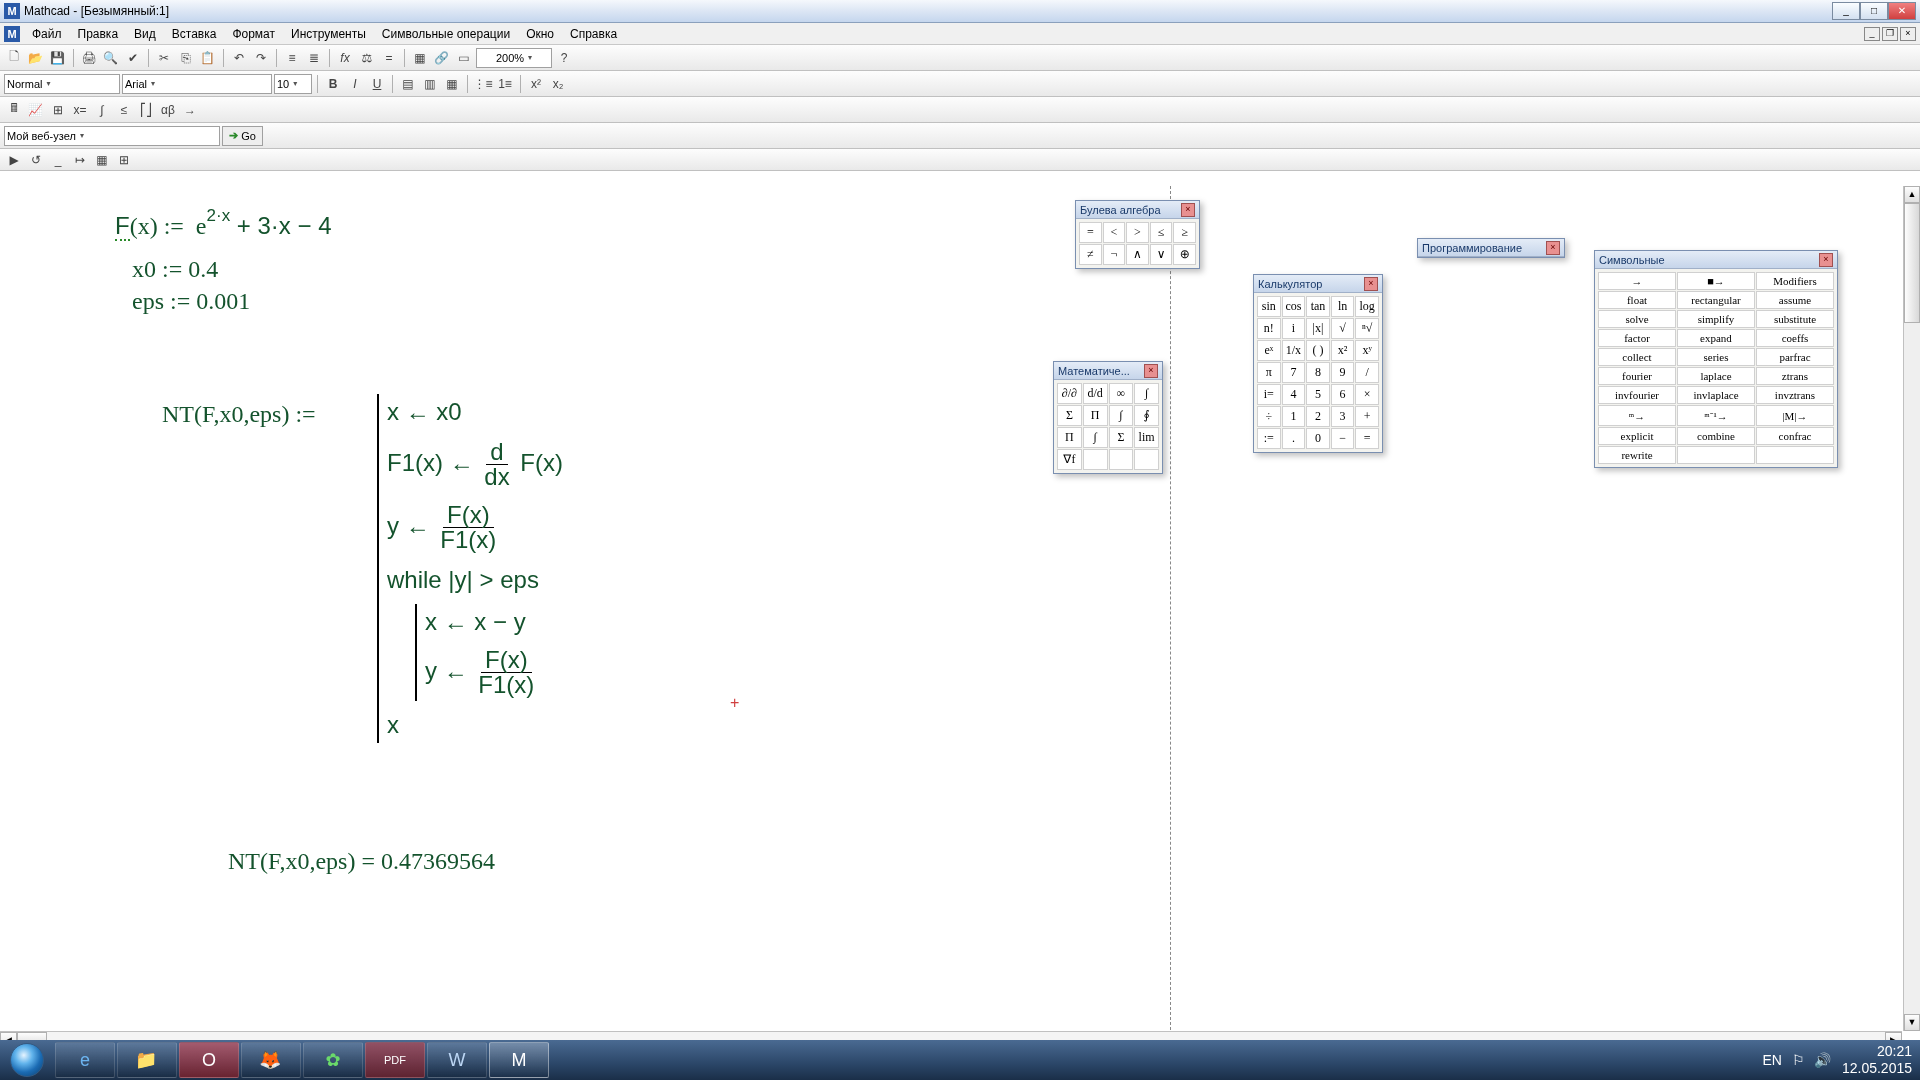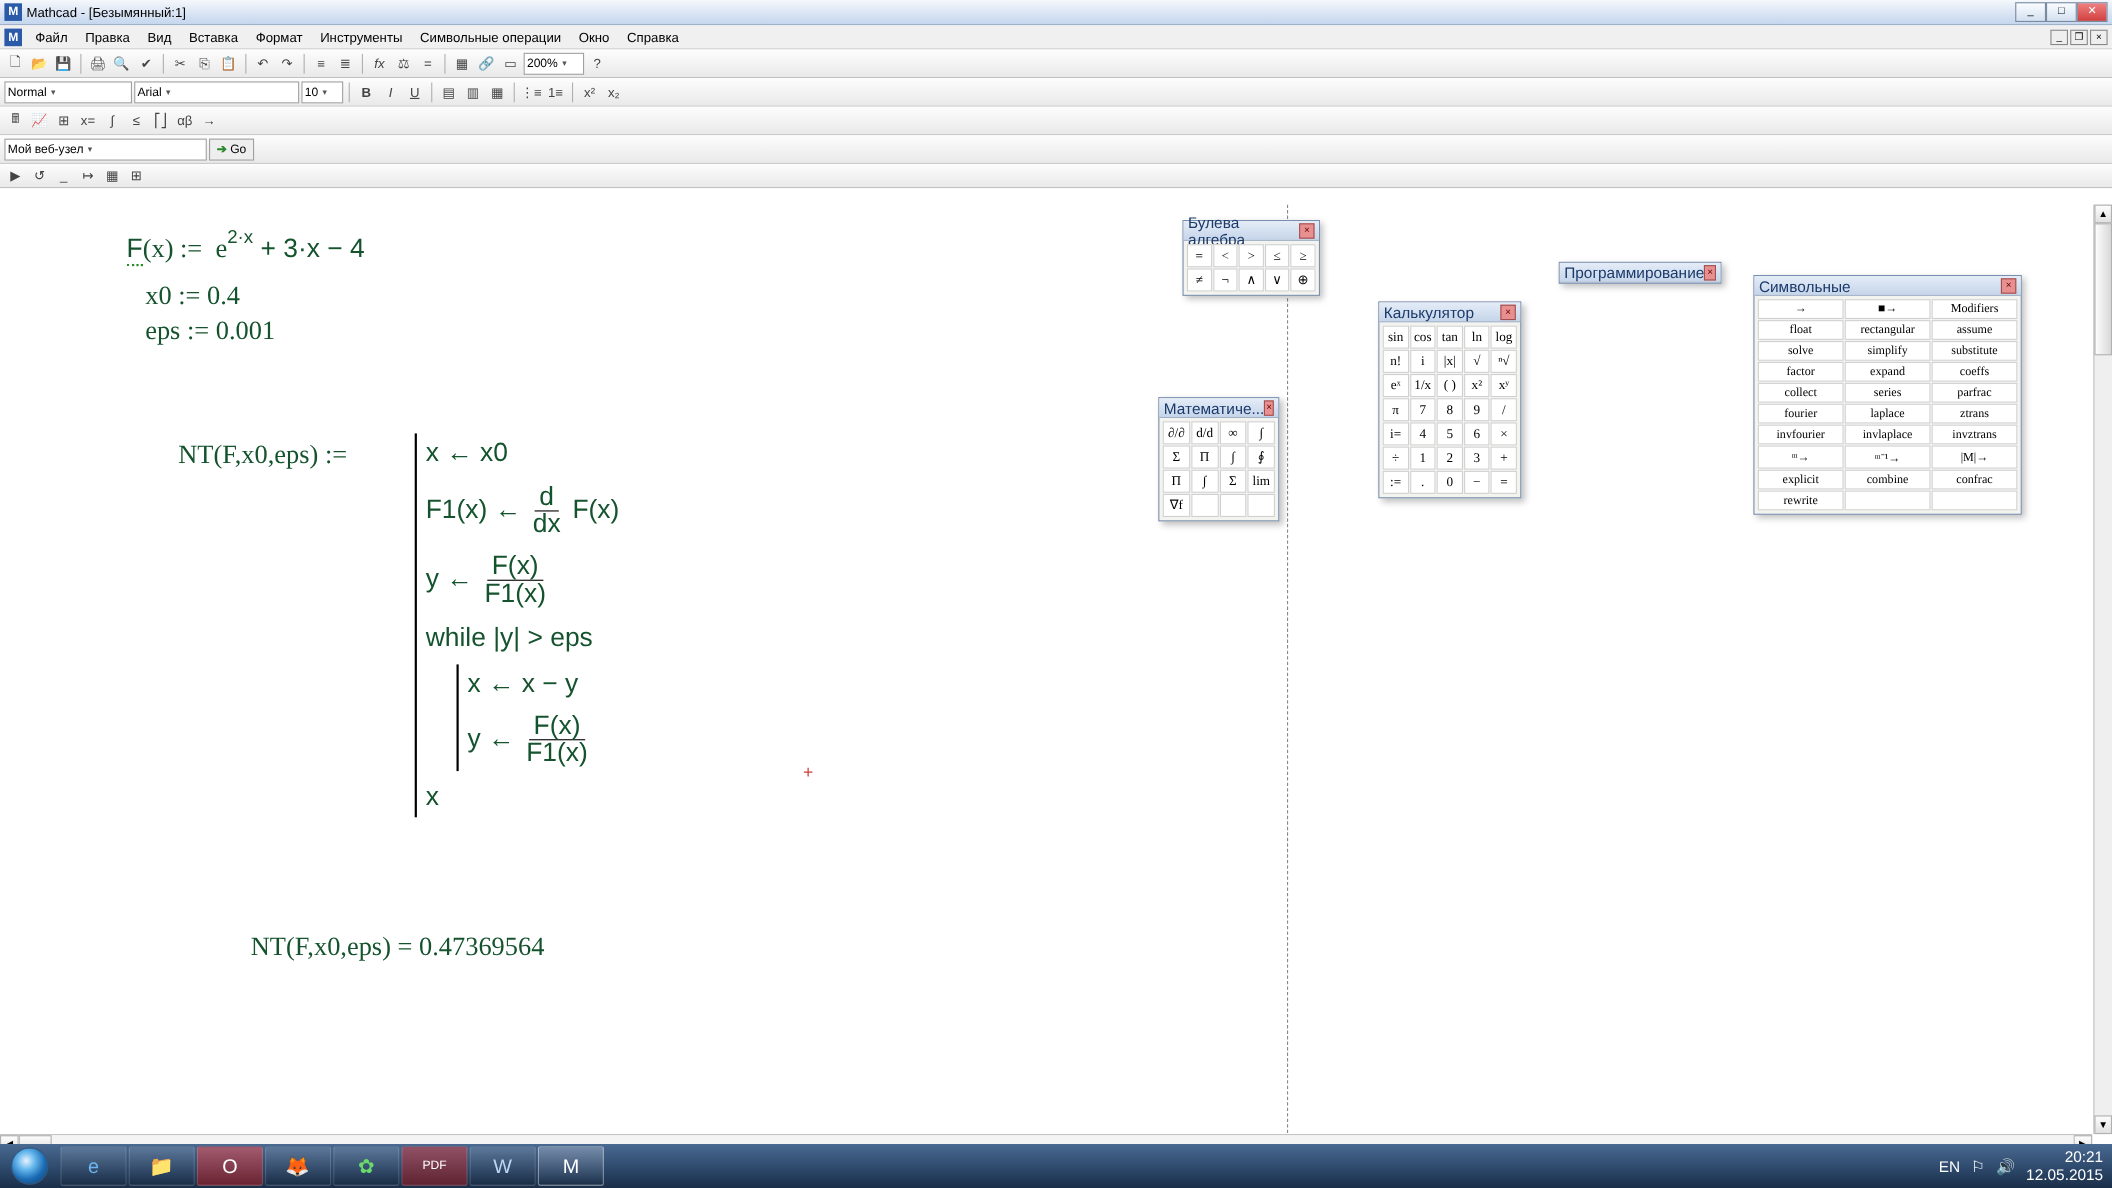--- a/index.html
+++ b/index.html
@@ -21,40 +21,40 @@
 
 
 .toolbar { height: 26px; background: linear-gradient(#fdfdfd,#e9e9e9); border-bottom: 1px solid #c0c0c0; display: flex; align-items: center; padding: 0 4px; gap: 2px; }
 .tbtn { width: 20px; height: 20px; border: 1px solid transparent; display: flex; align-items: center; justify-content: center; cursor: pointer; font-size: 12px; color: #444; }
 .tsep { width: 1px; height: 18px; background: #b0b0b0; margin: 0 3px; }
 .tselect { height: 20px; border: 1px solid #a0a0a0; background: #fff; padding: 0 2px; font-size: 11px; display: flex; align-items: center; }
 .tselect .arrow { margin-left: 4px; font-size: 8px; color: #555; }
 .tselect.style { width: 116px; }
 .tselect.font { width: 150px; }
 .tselect.size { width: 38px; }
-.tselect.zoom { width: 55px; }
-.tselect.web { width: 184px; }
+.tselect.zoom { width: 76px; justify-content: center; }
+.tselect.web { width: 216px; }
 .gobtn { height: 20px; border: 1px solid #a0a0a0; background: #eee; padding: 0 6px; display: flex; align-items: center; gap: 3px; cursor: pointer; }
 .gobtn .arr { color: #2a8a2a; font-weight: bold; }
 
 
 .workarea { position: absolute; top: 186px; left: 0; right: 0; bottom: 50px; background: #fff; overflow: hidden; }
 .page-split { position: absolute; top: 0; bottom: 0; left: 1170px; border-left: 1px dashed #888; width: 0; }
 .math { position: absolute; font-family: "Times New Roman", serif; font-size: 24px; color: #14532d; white-space: nowrap; }
 .greenwavy { border-bottom: 2px dotted #2a8a2a; }
 .progbar { border-left: 2px solid #000; padding-left: 8px; }
 .fraction { display: inline-flex; flex-direction: column; align-items: center; vertical-align: middle; line-height: 1.0; }
 .fraction .num { border-bottom: 1.5px solid #000; padding: 0 4px; }
 .fraction .den { padding: 0 4px; }
 .crosshair { position: absolute; color: #d04040; font-size: 16px; font-family: sans-serif; }
 
 
 .palette { position: absolute; border: 1px solid #7a8fb0; box-shadow: 3px 3px 6px rgba(0,0,0,0.25); background: #f3f3ef; font-size: 11px; }
 .palette .phead { height: 18px; background: linear-gradient(#e4ecf7,#c6d5ea); display: flex; align-items: center; padding: 0 4px; border-bottom: 1px solid #a0b0c8; }
-.palette .phead .ptitle { flex: 1; color: #1a3a6a; font-size: 14px; }
+.palette .phead .ptitle { flex: 1; color: #1a3a6a; font-size: 11px; }
 .palette .phead .pclose { width: 14px; height: 14px; background: #e89090; border: 1px solid #a05050; text-align: center; line-height: 11px; font-size: 9px; color: #600; cursor: pointer; }
 .palette .pbody { padding: 3px; }
 .pgrid { display: grid; gap: 1px; }
 .pcell { background: #fff; border: 1px solid #d0d0d0; text-align: center; padding: 2px 2px; font-family: "Times New Roman", serif; font-size: 12px; cursor: pointer; min-height: 18px; display:flex; align-items:center; justify-content:center;}
 .pcell.wide { font-family: Tahoma; font-size: 11px; }
 
 
 .hscroll { position: absolute; bottom: 32px; left: 0; right: 18px; height: 17px; background: #efefef; border-top: 1px solid #c0c0c0; display: flex; }
 .hscroll .btn { width: 17px; height: 17px; background: linear-gradient(#fdfdfd,#e0e0e0); border: 1px solid #b0b0b0; text-align: center; line-height: 14px; font-size: 9px; }
 .hscroll .track { flex: 1; background: #f4f4f4; position: relative; }

